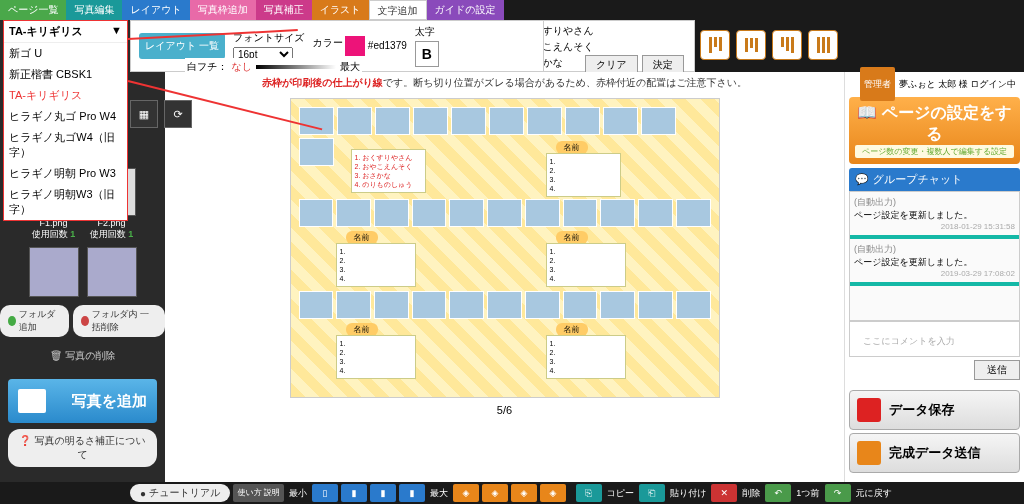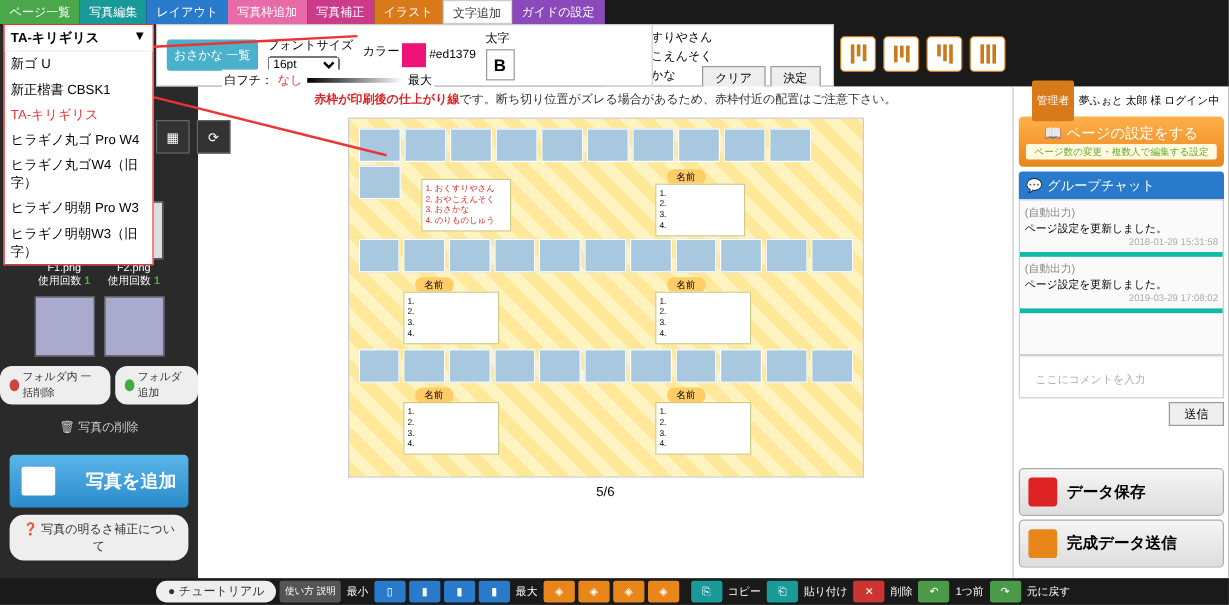--- a/index.html
+++ b/index.html
@@ -53,21 +53,21 @@
 .photo-grid{position:absolute;top:8px;left:8px;right:8px;display:flex;flex-wrap:wrap;gap:3px}
 .ph{width:35px;height:28px;background:#a8c8e0;border:1px solid #fff}
 .txt-block{position:absolute;background:#fff;border:1px solid #cc8;font-size:7px;padding:3px;line-height:1.3}
 .txt-block.pink{color:#d22}
 .name-tag{position:absolute;background:#fc6;padding:1px 8px;font-size:8px;border-radius:6px}
 .pager{text-align:center;font-size:11px;margin-top:6px}
 .right-panel{position:absolute;top:72px;right:0;width:180px;bottom:22px;background:#fff;border-left:1px solid #ddd;padding:4px}
 .login-info{font-size:9px;text-align:right;padding:2px 4px}
 .login-info .badge{background:#d87a1a;color:#fff;padding:12px 4px;border-radius:2px;margin-right:4px}
 .settings-btn{background:linear-gradient(#ffb04a,#e8861a);border-radius:4px;padding:6px;margin:4px 0;cursor:pointer;text-align:center}
-.settings-btn .t1{color:#fff;font-size:12px;font-weight:normal}
+.settings-btn .t1{color:#fff;font-size:16px;font-weight:bold}
 .settings-btn .t2{color:#6a3;font-size:8px;background:#fffae0;border-radius:2px;padding:1px}
 .chat-hdr{background:#2a7acc;color:#fff;padding:4px 6px;font-size:11px;border-radius:3px 3px 0 0;display:flex;align-items:center;gap:4px}
 .chat-body{border:1px solid #ccc;height:130px;overflow:auto;font-size:9px;background:#fafafa}
 .chat-msg{padding:4px;border-bottom:4px solid #14b8a6}
 .chat-msg .auto{color:#888}
 .chat-msg .ts{color:#aaa;font-size:8px;text-align:right}
 .chat-input{border:1px solid #ccc;height:36px;padding:13px;font-size:9px;color:#aaa}
 .send-btn{float:right;margin-top:3px;padding:2px 12px;font-size:10px;border:1px solid #999;background:#eee;cursor:pointer}
 .save-btns{position:absolute;bottom:6px;right:4px;left:4px}
 .big-btn{background:linear-gradient(#f5f5f5,#ddd);border:1px solid #aaa;border-radius:4px;padding:7px;margin:3px 0;font-size:13px;font-weight:bold;display:flex;align-items:center;gap:8px;cursor:pointer}
@@ -90,21 +90,21 @@
   <div class="tab t-teal">写真編集</div>
   <div class="tab t-blue">レイアウト</div>
   <div class="tab t-pink">写真枠追加</div>
   <div class="tab t-magenta">写真補正</div>
   <div class="tab t-orange">イラスト</div>
   <div class="tab t-white">文字追加</div>
   <div class="tab t-purple">ガイドの設定</div>
 </div>
 
 <div class="toolbar">
-  <div class="font-btn">おさかな
+  <div class="font-btn">レイアウト
 一覧</div>
   <div class="fsize">
     <span>フォントサイズ</span>
     <select><option>16pt</option></select>
   </div>
   <div class="color-box">
     <span>カラー</span>
     <span><span class="swatch"></span> <span>#ed1379</span></span>
   </div>
   <div style="display:flex;flex-direction:column;gap:2px">
@@ -193,27 +193,27 @@
       <div class="nm">F2.png</div>
       <div class="ct"><span>使用回数</span> <b>1</b></div>
     </div>
   </div>
   <div class="thumbs2">
     <div class="thumb2"></div>
     <div class="thumb2"></div>
   </div>
   <div class="sb-btns">
     <div class="sb-btn">
+        <span class="ic" style="background:#4a4"></span>
+        <span>フォルダ追加</span>
+      </div>
+    <div class="sb-btn">
         <span class="ic" style="background:#c44"></span>
         <span>フォルダ内
 一括削除</span>
-      </div>
-    <div class="sb-btn">
-        <span class="ic" style="background:#4a4"></span>
-        <span>フォルダ追加</span>
       </div>
   </div>
   <div class="del-txt">🗑 <span>写真の削除</span></div>
   <div class="add-photo">
       <span class="pic"></span>
       <span>写真を追加</span>
     </div>
   <div class="bright-btn">❓ <span>写真の明るさ補正について</span></div>
 </div>
 

